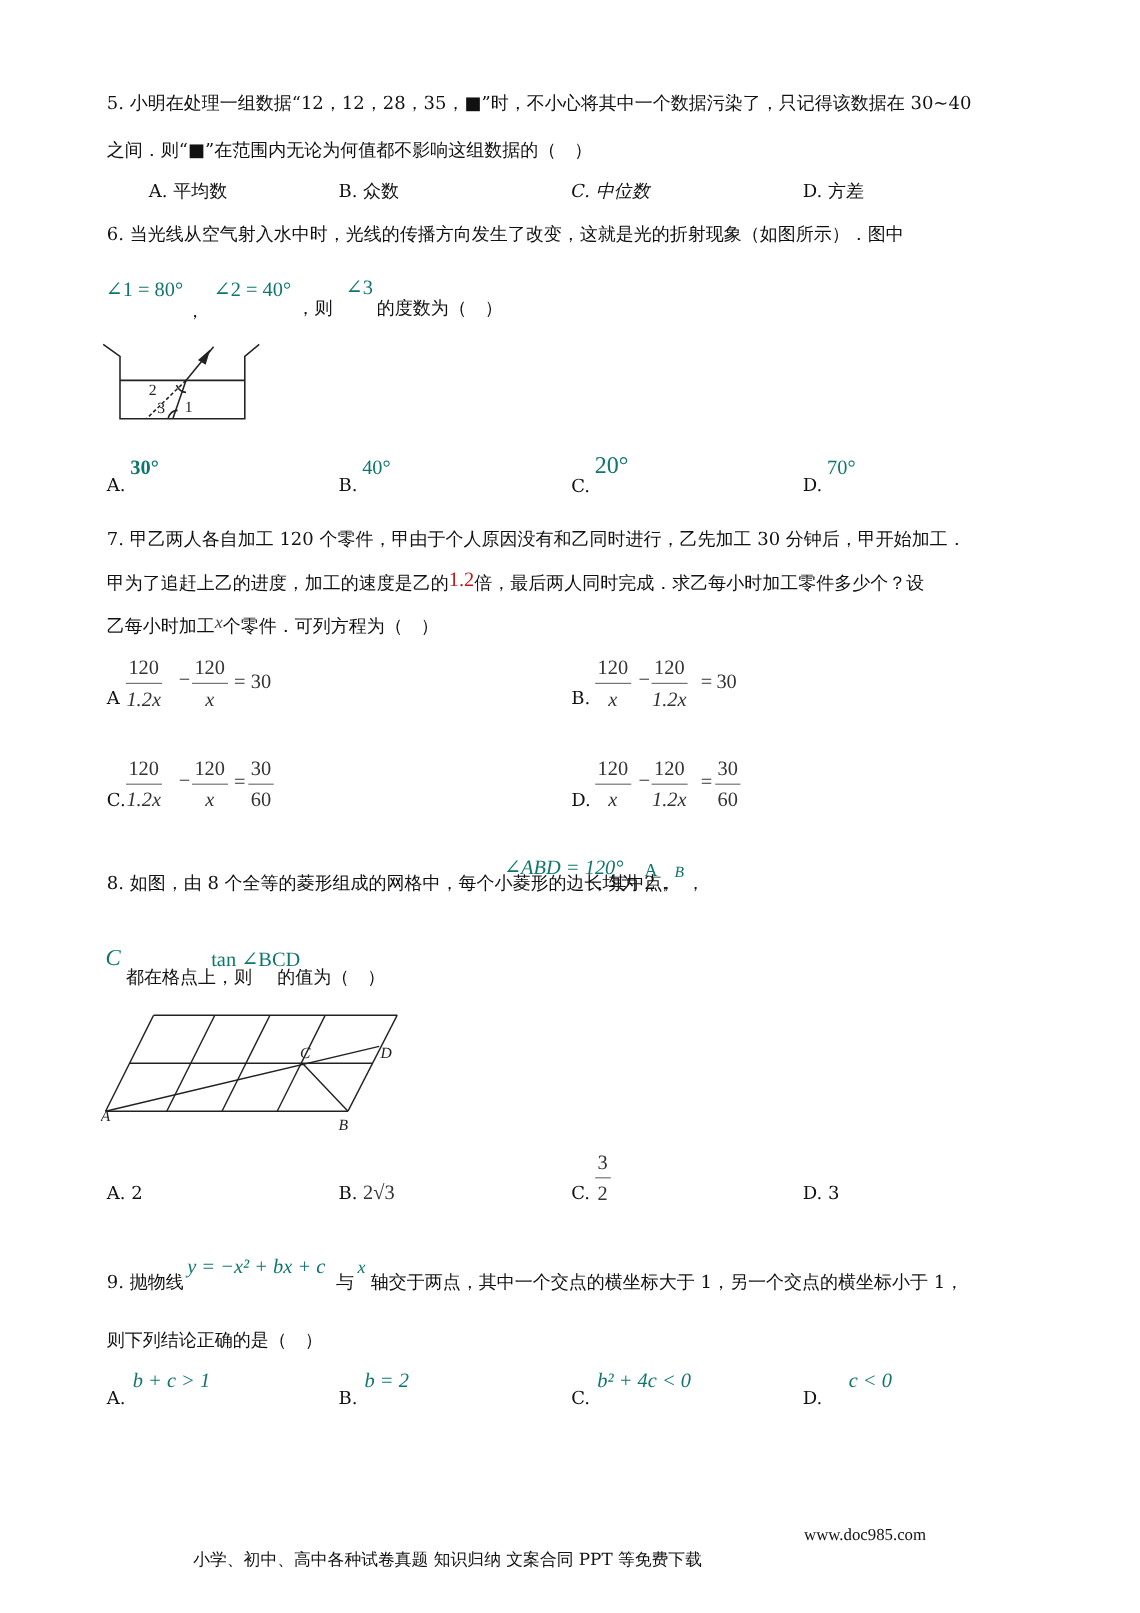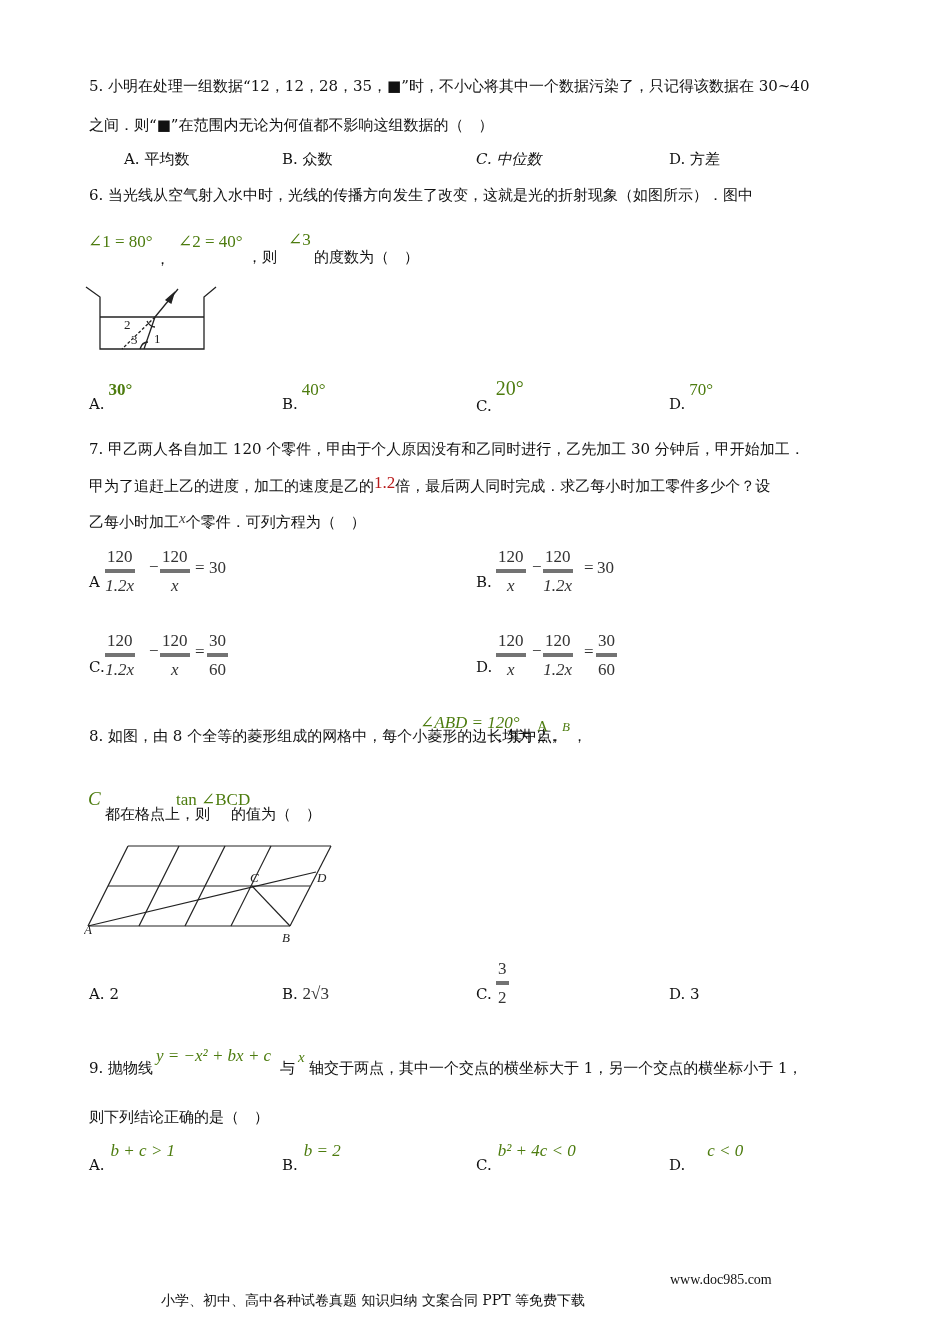--- a/index.html
+++ b/index.html
@@ -1,25 +1,25 @@
 <!DOCTYPE html>
 <html><head>
 <meta charset="utf-8">
 <style>
   html, body { margin: 0; padding: 0; background: #ffffff; }
   body { width: 950px; height: 1344px; position: relative; overflow: hidden;
          font-family: "DejaVu Serif", "Liberation Serif", serif; color: #111; }
   .t { position: absolute; font-size: 15px; line-height: 18px; white-space: nowrap; }
   .m { position: absolute; font-family: "Liberation Serif", "DejaVu Serif", serif;
-       font-size: 17px; line-height: 20px; color: #4d7c0f; white-space: nowrap; font-style: italic; }
+       font-size: 17px; line-height: 20px; color: #0f766e; white-space: nowrap; font-style: italic; }
   .mu { font-style: normal; }
   .opt { position: absolute; font-size: 15px; line-height: 18px; white-space: nowrap; }
   .frac { position: absolute; display: inline-flex; flex-direction: column; align-items: center;
           font-family: "Liberation Serif", serif; font-size: 17px; line-height: 20px; color: #333; }
-  .frac .num { padding: 0 2px 2px 2px; border-bottom: 4px solid #737373; }
+  .frac .num { padding: 0 2px 2px 2px; border-bottom: 1px solid #737373; }
   .frac .den { padding-top: 3px; }
   .ital { font-style: italic; }
   .sym { position: absolute; font-family: "Liberation Serif", serif; font-size: 17px; color: #333; }
   svg { position: absolute; }
 </style>
 </head>
 <body>
 
 <div>
   <div class="t" style="left:89px;top:77px;">5. 小明在处理一组数据“12，12，28，35，■”时，不小心将其中一个数据污染了，只记得该数据在 30~40</div>

